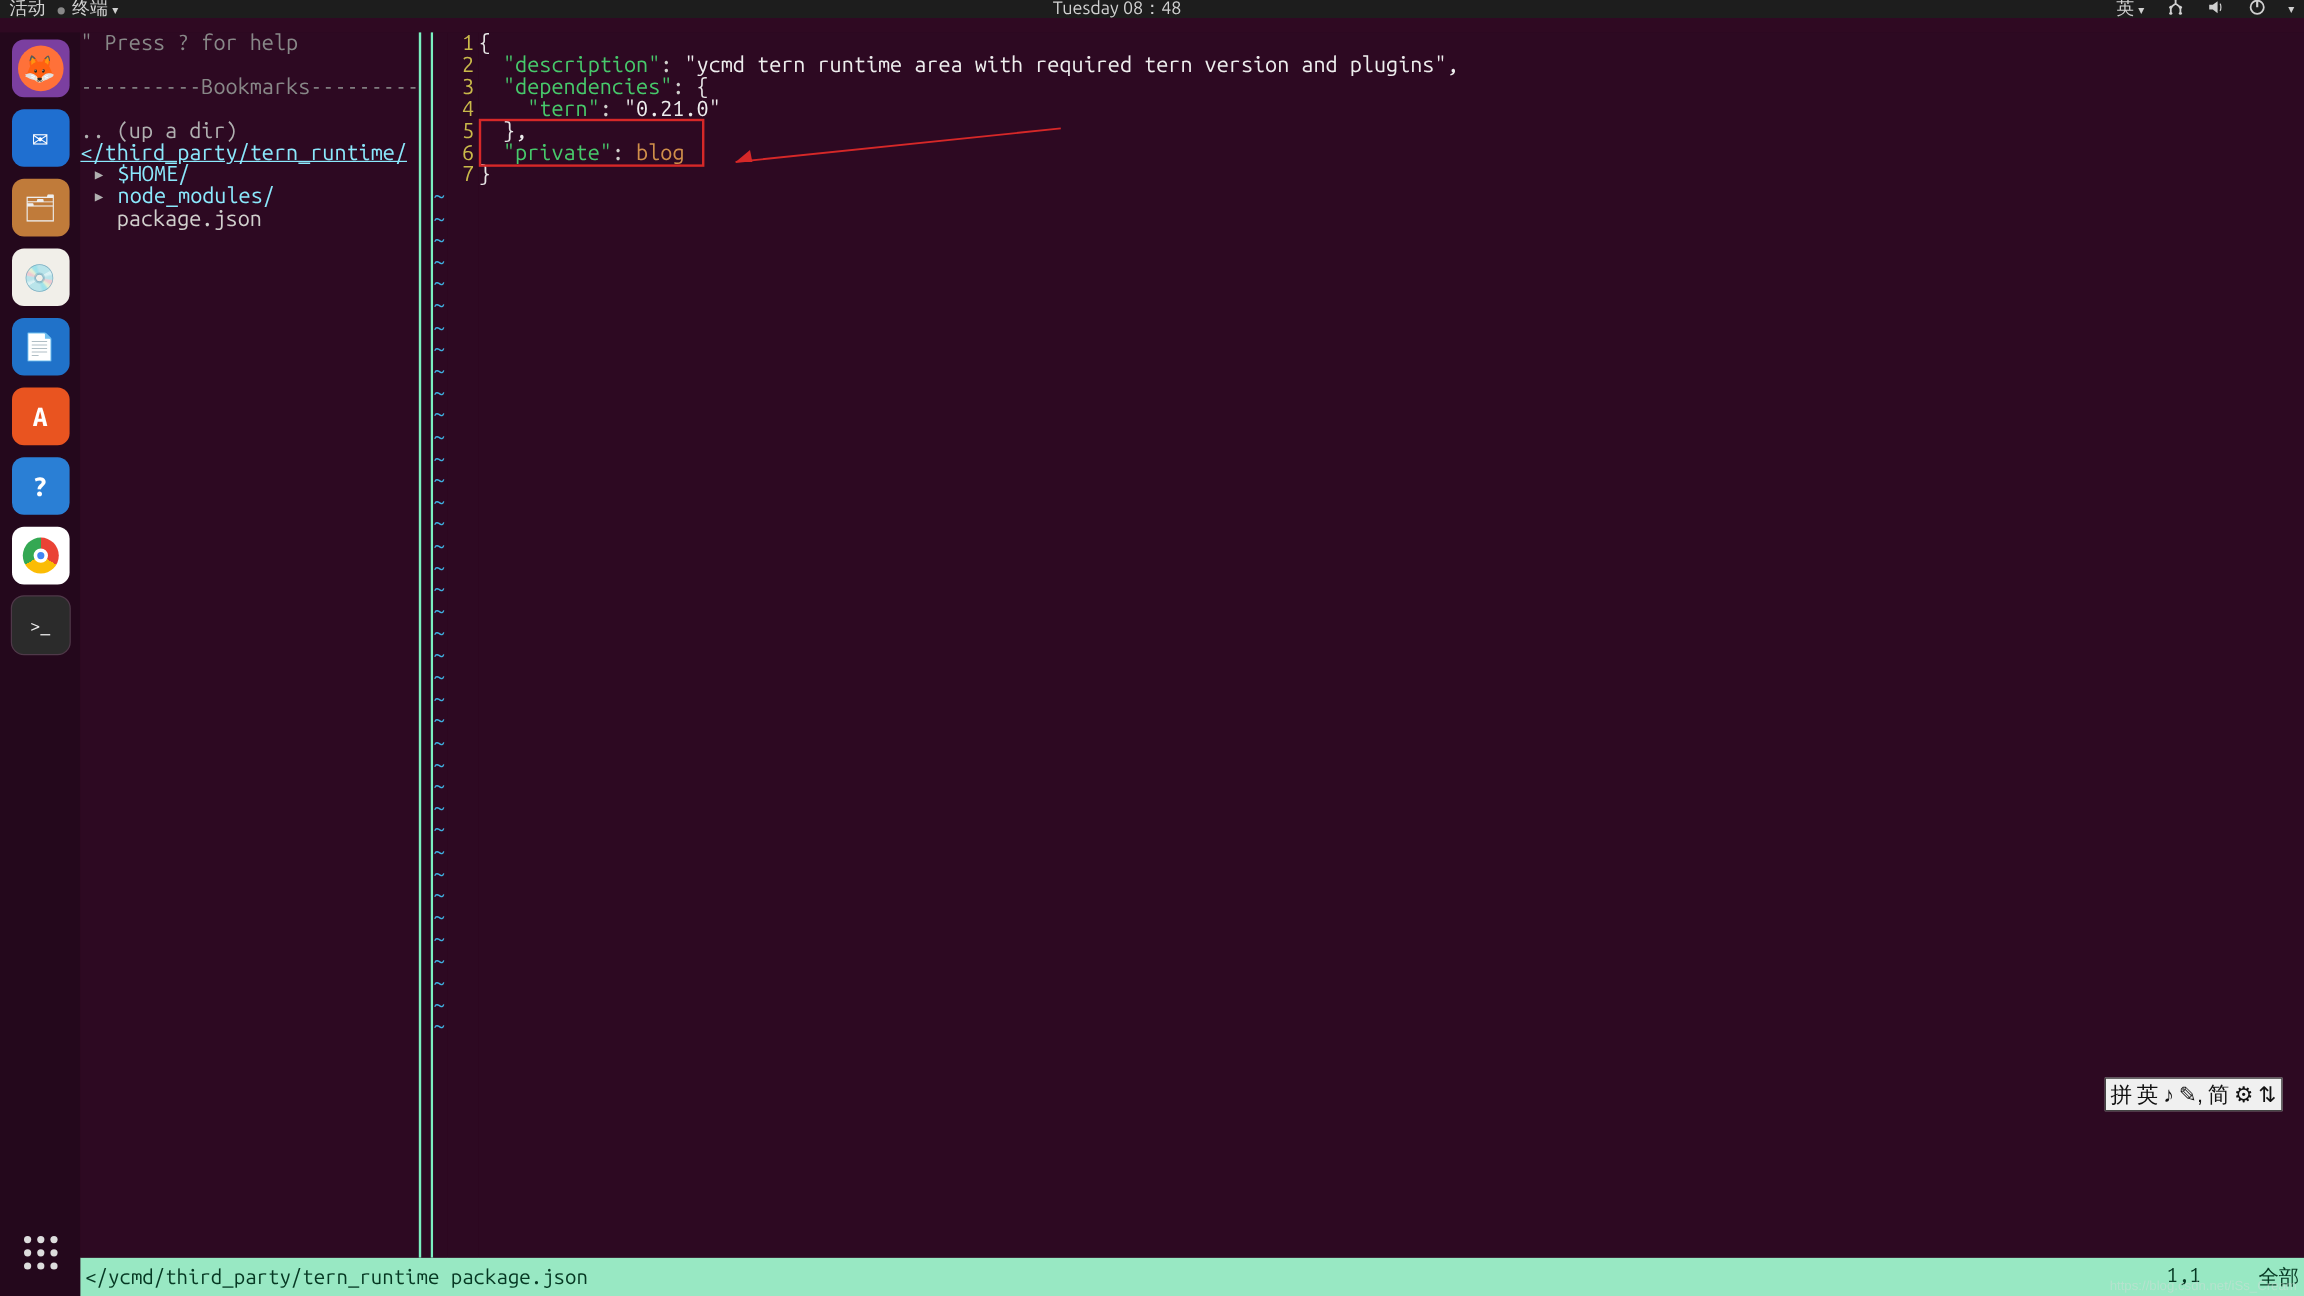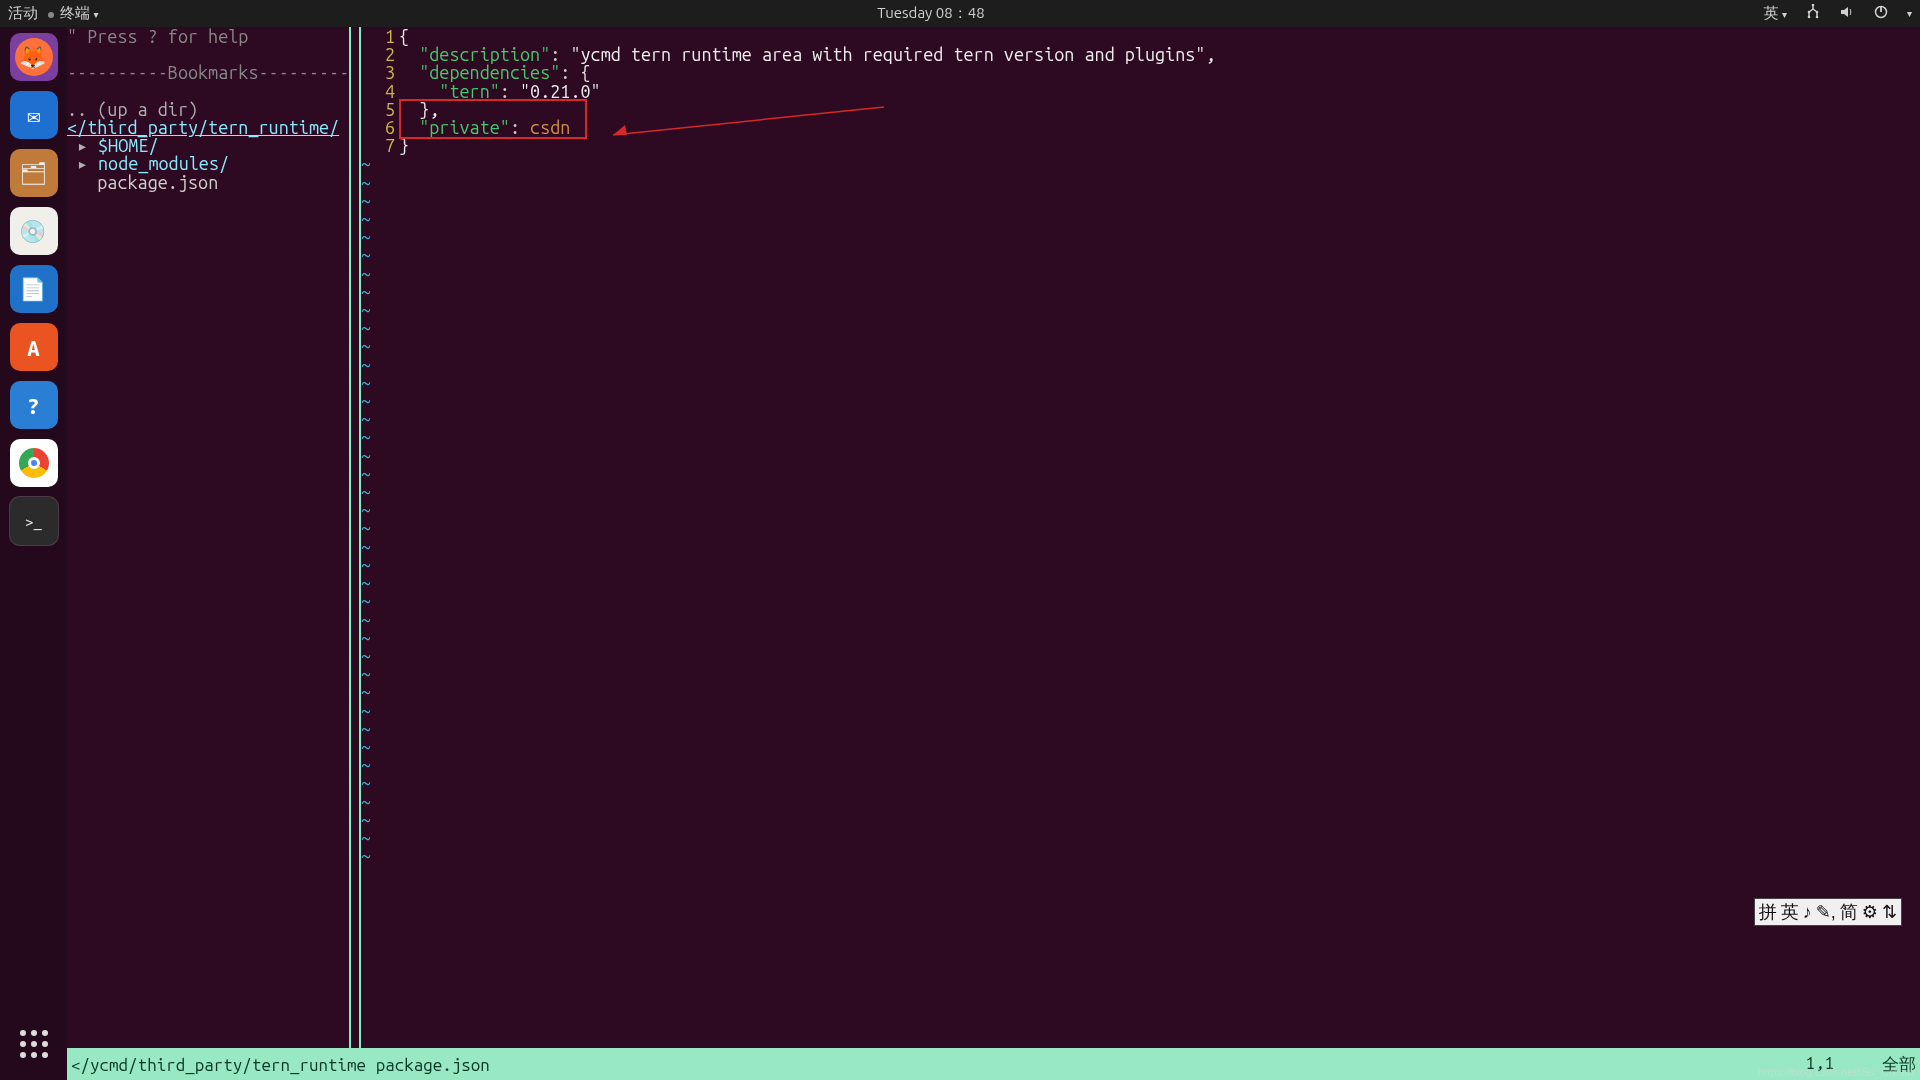--- a/index.html
+++ b/index.html
@@ -5,21 +5,21 @@
 * { margin: 0; padding: 0; box-sizing: border-box; }
 body {
   width: 1920px; height: 1080px;
   font-family: "Ubuntu Mono", "DejaVu Sans Mono", monospace;
   font-size: 18px;
   background: #2f0922;
   color: #eee;
   overflow: hidden;
 }
 .topbar {
-  height: 27px;
+  height: 15px;
   background: #1d1d1d;
   color: #d0d0d0;
   display: flex;
   align-items: center;
   font-family: Ubuntu, sans-serif;
   font-size: 15px;
   padding: 0 8px;
 }
 .topbar .left { display: flex; align-items: center; gap: 10px; }
 .topbar .center { flex: 1; text-align: center; }
@@ -296,21 +296,21 @@
         <div>7</div>
       </div>
 
     <div class="code" id="code">
 
     <div class="code-line"><span class="brace">{</span></div>
         <div class="code-line">  <span class="key">"description"</span><span class="punc">:</span> "ycmd tern runtime area with required tern version and plugins",</div>
         <div class="code-line">  <span class="key">"dependencies"</span><span class="punc">:</span> <span class="brace">{</span></div>
         <div class="code-line">    <span class="key">"tern"</span><span class="punc">:</span> "0.21.0"</div>
         <div class="code-line">  <span class="brace">}</span>,</div>
-        <div class="code-line">  <span class="key">"private"</span><span class="punc">:</span> <span class="kw">csdn</span></div>
+        <div class="code-line">  <span class="key">"private"</span><span class="punc">:</span> <span class="kw">blog</span></div>
         <div class="code-line"><span class="brace">}</span></div>
         <div class="highlight-box" style="top:72px;left:0px;width:188px;height:40px;"></div>
         <svg class="arrow" style="top:78px;left:200px" width="290" height="40">
         <line x1="285" y1="2" x2="14" y2="30" stroke="#d62828" stroke-width="1.5"></line>
         <polygon points="14,30 26,20 28,30" fill="#d62828"></polygon>
       </svg>
       </div>
   </div>
 
   <div class="statusline">

